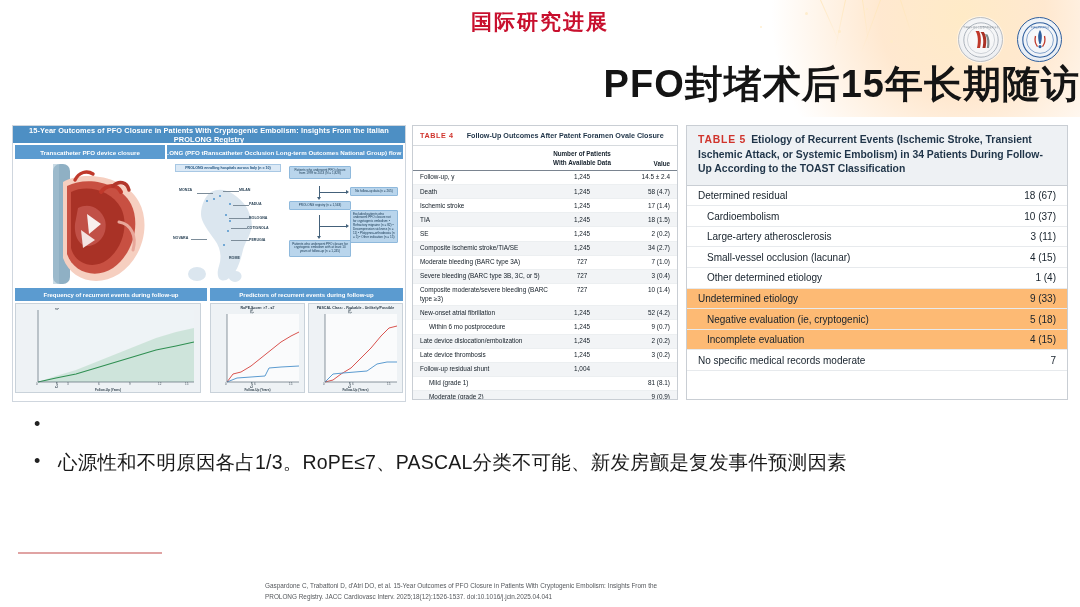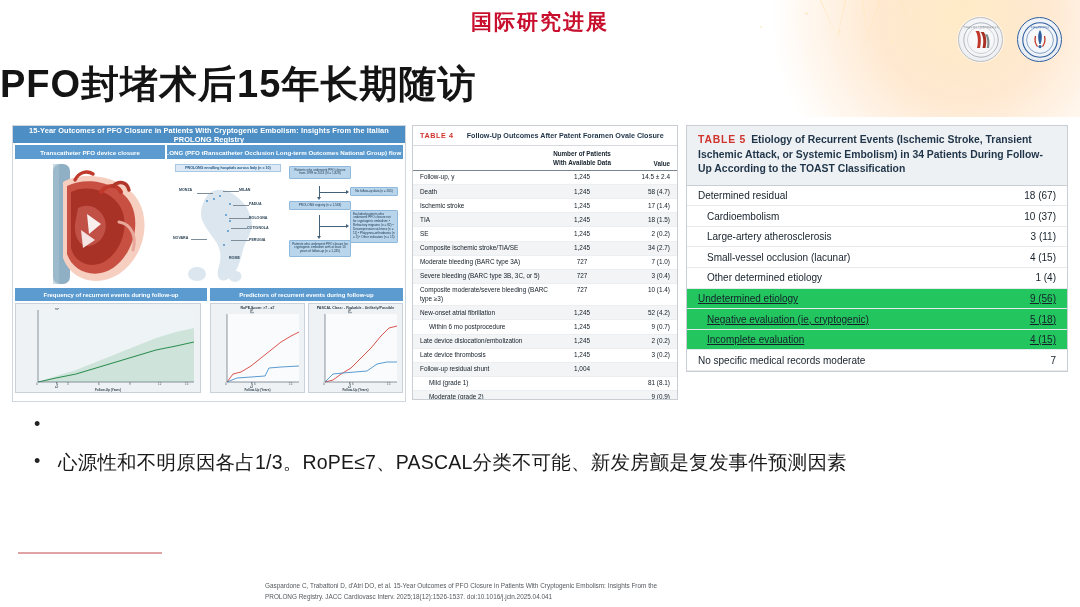--- a/index.html
+++ b/index.html
@@ -22,21 +22,21 @@
   }
   .spark{position:absolute;background:rgba(255,235,200,.85);border-radius:50%;}
   .ray{position:absolute;background:linear-gradient(180deg,rgba(255,230,185,.85),rgba(255,200,140,0));transform-origin:top center;}
 
   .banner-kicker{
     position:absolute;left:0;top:8px;width:1080px;text-align:center;
     font-size:21px;font-weight:bold;color:#c8102e;letter-spacing:2px;
     text-shadow:0 1px 1px rgba(255,255,255,.45);
   }
   .banner-title{
-    position:absolute;left:0;top:59px;width:1080px;text-align:left;
+    position:absolute;left:0;top:59px;width:1080px;text-align:right;
     font-size:38px;font-weight:bold;color:#141414;letter-spacing:1px;
   }
 
   .logos{position:absolute;right:18px;top:17px;display:flex;gap:14px;}
   .logo{width:43px;height:43px;border-radius:50%;position:relative;}
   .logo-a{background:radial-gradient(circle at 50% 45%,#fdfdfd 0%,#f3f4f6 58%,#dfe3e8 100%);
           border:1.6px solid #b9bfc7;box-shadow:0 0 0 1px rgba(255,255,255,.5);}
   .logo-b{background:radial-gradient(circle at 50% 45%,#fdfdfd 0%,#eef2f7 58%,#d8dfe8 100%);
           border:1.6px solid #2f5f9e;}
   .logo-inner{position:absolute;left:50%;top:50%;transform:translate(-50%,-50%);}
@@ -135,32 +135,32 @@
     border-bottom:.4px solid #eceff1;
   }
   .t4-row.alt{background:#f2f4f6;}
   .t4-row .c1{flex:1;line-height:1.3;}
   .t4-row .c2{width:68px;text-align:center;}
   .t4-row .c3{width:54px;text-align:right;}
   .ind1{padding-left:9px;}
 
   
   .t5{
-    position:absolute;left:686px;top:8px;width:382px;height:247px;
+    position:absolute;left:686px;top:8px;width:382px;height:275px;
     border:1px solid #c9ced4;background:#fff;box-sizing:border-box;overflow:hidden;
   }
   .t5-title{
     padding:7px 11px 8px 11px;font-size:10.4px;font-weight:bold;color:#1f3448;line-height:1.4;
     background:#eef1f4;border-bottom:1px solid #c9ced4;
   }
   .t5-title .tag{color:#d0342c;letter-spacing:.8px;margin-right:5px;}
   .t5-row{
     display:flex;padding:4.3px 11px;font-size:10px;color:#16212b;border-bottom:.5px solid #e7eaed;
   }
-  .t5-row.shade{background:#22c55e;text-decoration:underline;}
+  .t5-row.shade{background:#fdba74;}
   .t5-row .lbl{flex:1;}
   .t5-row .val{width:52px;text-align:right;}
 
   
   .bullets{position:absolute;left:34px;top:295px;width:1020px;}
   .bullet{display:flex;align-items:flex-start;margin-bottom:16px;}
   .bullet .dot{font-size:18px;color:#222;line-height:1;width:24px;flex:none;padding-top:3px;}
   .bullet .txt{font-size:19.5px;color:#1a1a1a;line-height:1.35;letter-spacing:.2px;}
 
   
@@ -477,21 +477,21 @@
         <div class="t5-row">
           <div class="lbl ind1">Small-vessel occlusion (lacunar)</div>
           <div class="val">4 (15)</div>
         </div>
         <div class="t5-row">
           <div class="lbl ind1">Other determined etiology</div>
           <div class="val">1 (4)</div>
         </div>
         <div class="t5-row shade">
           <div class="lbl">Undetermined etiology</div>
-          <div class="val">9 (56)</div>
+          <div class="val">9 (33)</div>
         </div>
         <div class="t5-row shade">
           <div class="lbl ind1">Negative evaluation (ie, cryptogenic)</div>
           <div class="val">5 (18)</div>
         </div>
         <div class="t5-row shade">
           <div class="lbl ind1">Incomplete evaluation</div>
           <div class="val">4 (15)</div>
         </div>
         <div class="t5-row">

